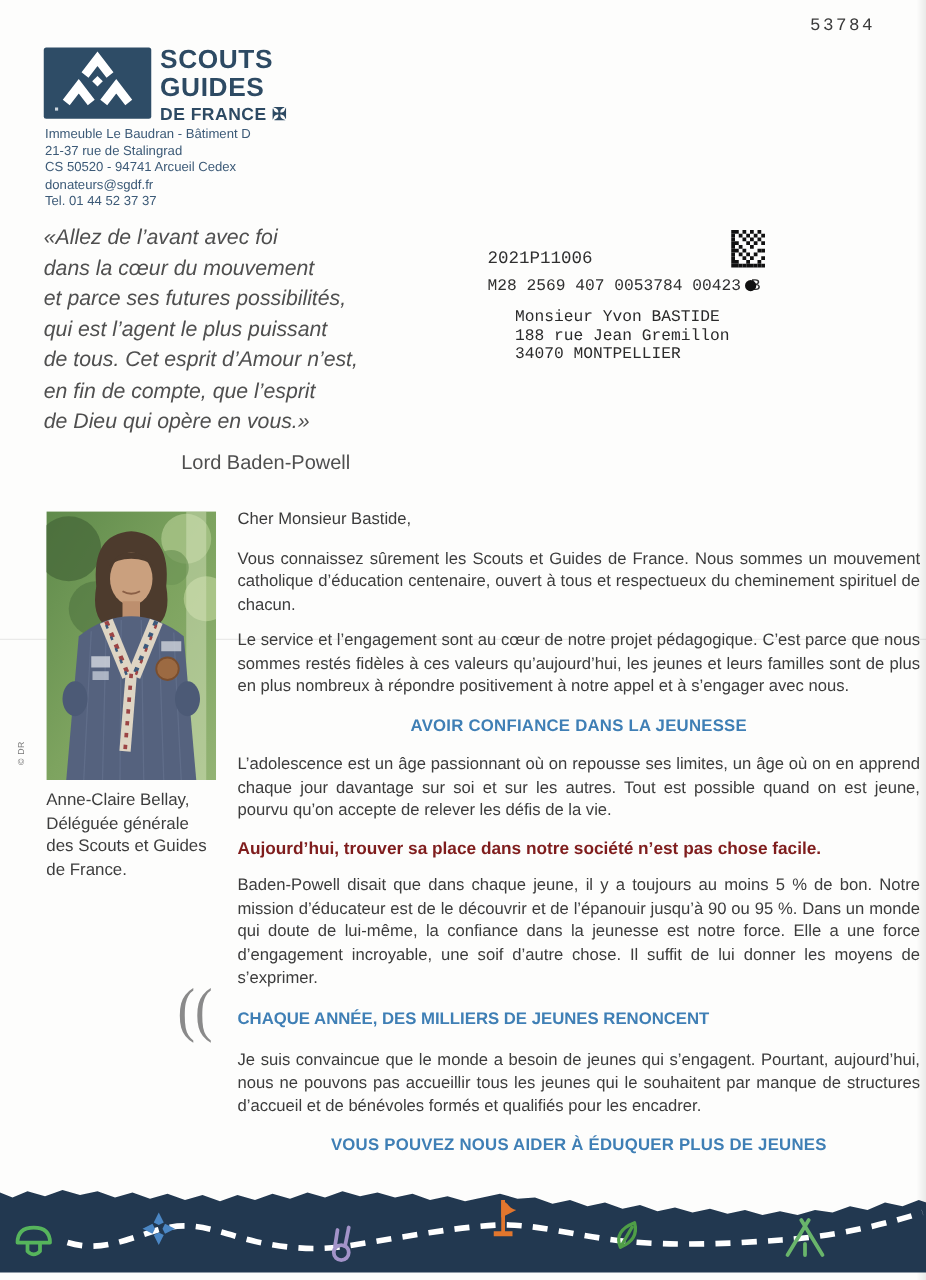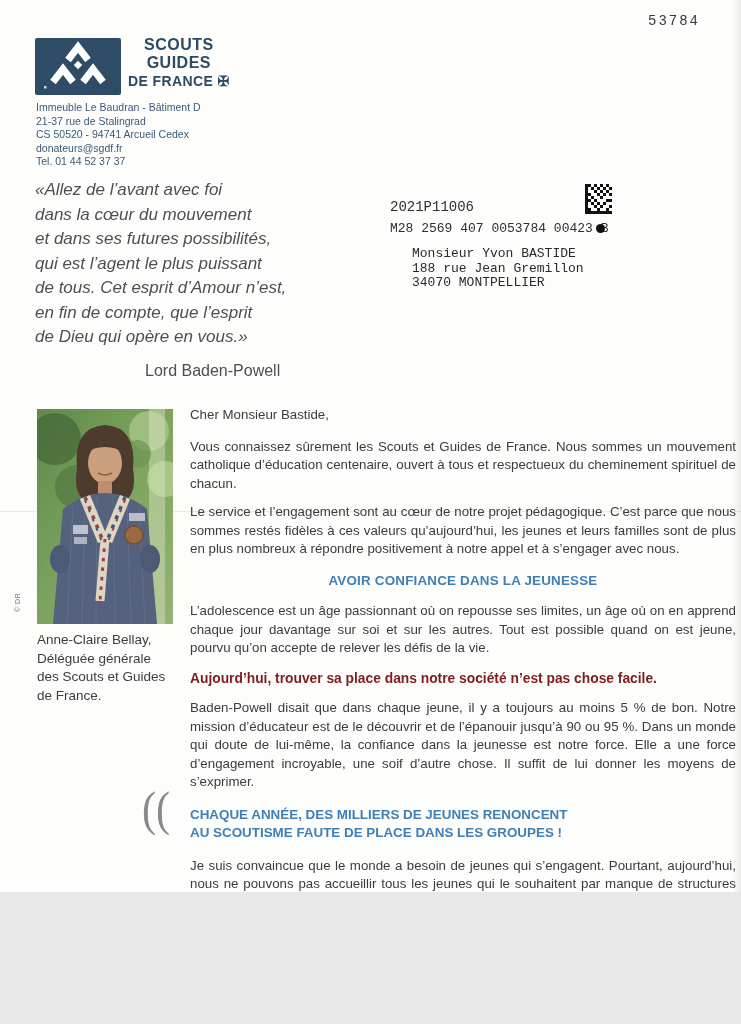--- a/index.html
+++ b/index.html
@@ -1,32 +1,32 @@
 <!DOCTYPE html>
 <html lang="fr"><head>
 <meta charset="utf-8">
 <style>
   html,body{margin:0;padding:0;background:#e8e8e8;}
   .page{
-    position:relative;width:741px;height:892px;margin:0 auto;
+    position:relative;width:741px;height:1024px;margin:0 auto;
     background:#fdfdfc;overflow:hidden;
     font-family:"Liberation Sans",sans-serif;color:#3f3f3f;
   }
   .edge-shadow{position:absolute;top:0;right:0;width:8px;height:100%;
     background:linear-gradient(to left,rgba(0,0,0,.08),rgba(0,0,0,0));}
   .fold-line{position:absolute;left:0;top:511px;width:100%;height:1px;
     background:rgba(120,120,120,.14);}
   
   .doc-number{position:absolute;left:648px;top:13px;
     font-family:"Liberation Mono",monospace;font-size:14px;letter-spacing:2px;color:#3a3a3a;}
   
   .logo-mark{position:absolute;left:35px;top:38px;width:86px;height:57px;
     background:#2e4c66;border-radius:2px;}
   .brand{position:absolute;left:128px;top:37px;color:#2d4a63;line-height:1;}
-  .brand .b1,.brand .b2{font-size:16px;font-weight:bold;letter-spacing:.5px;margin-bottom:2px;text-align:center;}
+  .brand .b1,.brand .b2{font-size:21px;font-weight:bold;letter-spacing:.5px;margin-bottom:2px;}
   .brand .b3{font-size:14px;font-weight:bold;letter-spacing:.4px;margin-top:3px;}
   .sender-address{position:absolute;left:36px;top:101px;font-size:10.5px;line-height:13.5px;color:#3c5a77;}
   
   .quote{position:absolute;left:35px;top:178px;width:340px;
     font-style:italic;font-size:17px;line-height:24.5px;color:#4f4f4f;}
   .quote-author{margin-top:9px;margin-left:110px;font-style:normal;font-size:16px;color:#4f4f4f;}
   
   .campaign-code{position:absolute;left:390px;top:199px;font-family:"Liberation Mono",monospace;font-size:14px;color:#2f2f2f;}
   .routing-code{position:absolute;left:390px;top:221px;font-family:"Liberation Mono",monospace;font-size:13px;color:#2f2f2f;}
   .datamatrix{position:absolute;left:585px;top:184px;width:3px;height:3px;background:#111;}
@@ -82,21 +82,21 @@
     <div>Immeuble Le Baudran - Bâtiment D</div>
     <div>21-37 rue de Stalingrad</div>
     <div>CS 50520 - 94741 Arcueil Cedex</div>
     <div>donateurs@sgdf.fr</div>
     <div>Tel. 01 44 52 37 37</div>
   </div>
 
   <div class="quote">
     <div>«Allez de l’avant avec foi</div>
     <div>dans la cœur du mouvement</div>
-    <div>et dans ses futures possibilités,</div>
+    <div>et parce ses futures possibilités,</div>
     <div>qui est l’agent le plus puissant</div>
     <div>de tous. Cet esprit d’Amour n’est,</div>
     <div>en fin de compte, que l’esprit</div>
     <div>de Dieu qui opère en vous.»</div>
     <div class="quote-author">Lord Baden-Powell</div>
   </div>
 
   <div class="campaign-code">2021P11006</div>
   <div class="routing-code">M28 2569 407 0053784 00423 B</div>
   <div class="datamatrix" style="box-shadow:
@@ -187,21 +187,20 @@
     <p>Vous connaissez sûrement les Scouts et Guides de France. Nous sommes un mouvement catholique d’éducation centenaire, ouvert à tous et respectueux du cheminement spirituel de chacun.</p>
     <p>Le service et l’engagement sont au cœur de notre projet pédagogique. C’est parce que nous sommes restés fidèles à ces valeurs qu’aujourd’hui, les jeunes et leurs familles sont de plus en plus nombreux à répondre positivement à notre appel et à s’engager avec nous.</p>
     <div class="blue-heading">AVOIR CONFIANCE DANS LA JEUNESSE</div>
     <p>L’adolescence est un âge passionnant où on repousse ses limites, un âge où on en apprend chaque jour davantage sur soi et sur les autres. Tout est possible quand on est jeune, pourvu qu’on accepte de relever les défis de la vie.</p>
     <div class="bold-line">Aujourd’hui, trouver sa place dans notre société n’est pas chose facile.</div>
     <p>Baden-Powell disait que dans chaque jeune, il y a toujours au moins 5 % de bon. Notre mission d’éducateur est de le découvrir et de l’épanouir jusqu’à 90 ou 95 %. Dans un monde qui doute de lui-même, la confiance dans la jeunesse est notre force. Elle a une force d’engagement incroyable, une soif d’autre chose. Il suffit de lui donner les moyens de s’exprimer.</p>
     <div class="callout">
       <span class="open-quote-mark">((</span>
       <div class="lines">
         <div>CHAQUE ANNÉE, DES MILLIERS DE JEUNES RENONCENT</div>
-        <div>AU SCOUTISME FAUTE DE PLACE DANS LES GROUPES !</div>
       </div>
     </div>
     <p>Je suis convaincue que le monde a besoin de jeunes qui s’engagent. Pourtant, aujourd’hui, nous ne pouvons pas accueillir tous les jeunes qui le souhaitent par manque de structures d’accueil et de bénévoles formés et qualifiés pour les encadrer.</p>
     <div class="blue-heading">VOUS POUVEZ NOUS AIDER À ÉDUQUER PLUS DE JEUNES</div>
   </div>
 
   <div class="footer-band">
     <svg width="741" height="80" viewBox="0 0 741 80">
       <path fill="#223850" d="M0,10 L10,14 22,9 36,13 50,8 64,12 78,9 92,14 106,10 120,15 134,11 148,16 162,12 176,17 190,12 204,16 218,11 232,15 246,10 260,14 274,9 288,13 302,10 316,14 330,11 344,16 358,13 372,17 386,14 400,11 414,15 428,14 442,19 456,16 470,21 484,18 498,23 512,20 526,25 540,22 554,26 568,23 582,27 596,24 610,28 624,25 638,28 652,24 666,26 680,21 694,24 708,18 722,21 735,16 741,18 L741,74 L0,74 Z"></path>
       <path d="M54,50 C80,58 100,48 126,40 C150,33 165,38 192,46 C220,54 250,57 276,53 C310,48 360,38 398,36 C430,35 455,44 500,49 C540,53 585,51 625,48 C660,46 700,38 738,26" fill="none" stroke="#ffffff" stroke-width="4.5" stroke-dasharray="12 9"></path>

